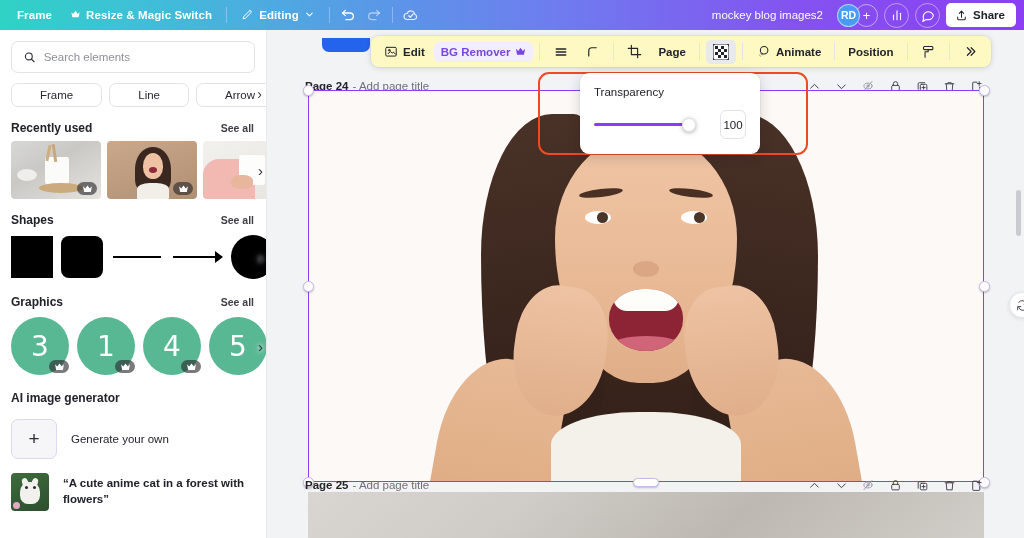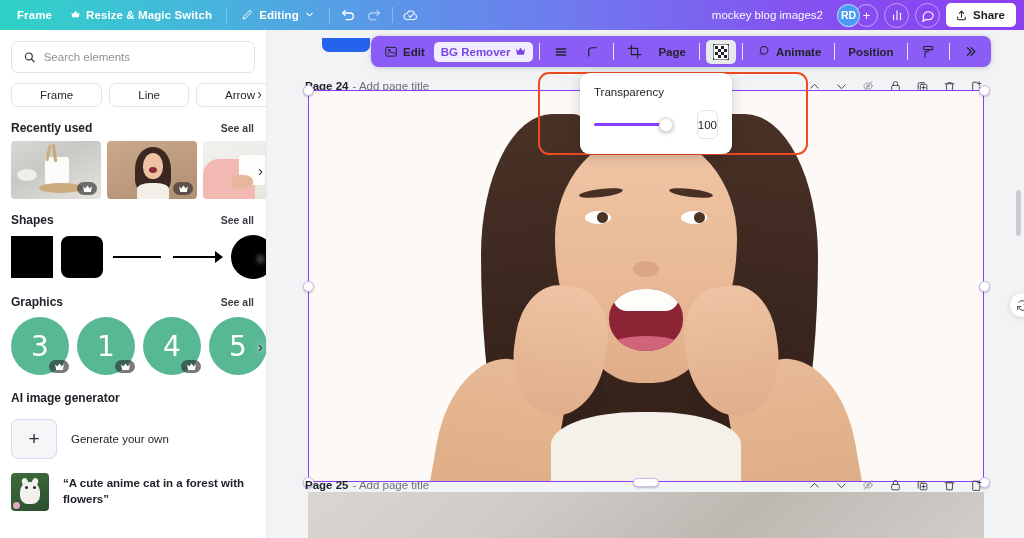--- a/index.html
+++ b/index.html
@@ -221,40 +221,40 @@
     background: #fff; border: 1.4px solid #c9b8e8; box-shadow: 0 1px 2px rgba(0,0,0,.22);
   }
   .handle-pill {
     position: absolute; width: 26px; height: 9px; border-radius: 5px;
     background: #fff; border: 1.2px solid #c9b8e8; box-shadow: 0 1px 2px rgba(0,0,0,.22);
   }
 
   
   .tooltbar {
     position: absolute; top: 36px; left: 371px; height: 31px;
-    background: #8b5cf6; border-radius: 8px; box-shadow: 0 1px 6px rgba(20,20,40,.14), 0 0 0 1px rgba(20,20,40,.04);
+    background: #fef9c3; border-radius: 8px; box-shadow: 0 1px 6px rgba(20,20,40,.14), 0 0 0 1px rgba(20,20,40,.04);
     display: flex; align-items: center; padding: 0 6px; gap: 2px; z-index: 20;
   }
   .tool {
     display: flex; align-items: center; gap: 5px;
     padding: 4px 7px; border-radius: 5px; cursor: pointer;
     font-size: 11.5px; font-weight: 700; color: #22232b; white-space: nowrap;
   }
   .tool.accent { color: #7a46e0; background: #f3eeff; font-weight: 700; }
   .tool.active-bg { background: #e8e9ec; }
   .tsep { width: 1px; height: 17px; background: #e3e4e7; margin: 0 4px; }
 
   .blue-pill {
     position: absolute; left: 322px; top: 38px; width: 48px; height: 14px;
     background: #2463eb; border-radius: 0 0 7px 7px; z-index: 19;
   }
 
   
   .popover {
-    position: absolute; left: 580px; top: 73px; width: 152px; height: 81px;
+    position: absolute; left: 580px; top: 73px; width: 180px; height: 81px;
     background: #fff; border-radius: 9px;
     box-shadow: 0 3px 14px rgba(20,20,40,.18), 0 0 0 1px rgba(20,20,40,.04);
     z-index: 30; padding: 13px 14px;
   }
   .pop-title { font-size: 11.5px; color: #22232b; margin-bottom: 12px; }
   .pop-row { display: flex; align-items: center; gap: 28px; }
   .slider { position: relative; width: 115px; height: 14px; display:flex; align-items:center; cursor: pointer;}
   .slider-track { position: absolute; left: 0; right: 0; height: 3px; background: #8b3dff; border-radius: 2px; }
   .slider-knob {
     position: absolute; right: -4px; width: 14px; height: 14px; border-radius: 50%;

